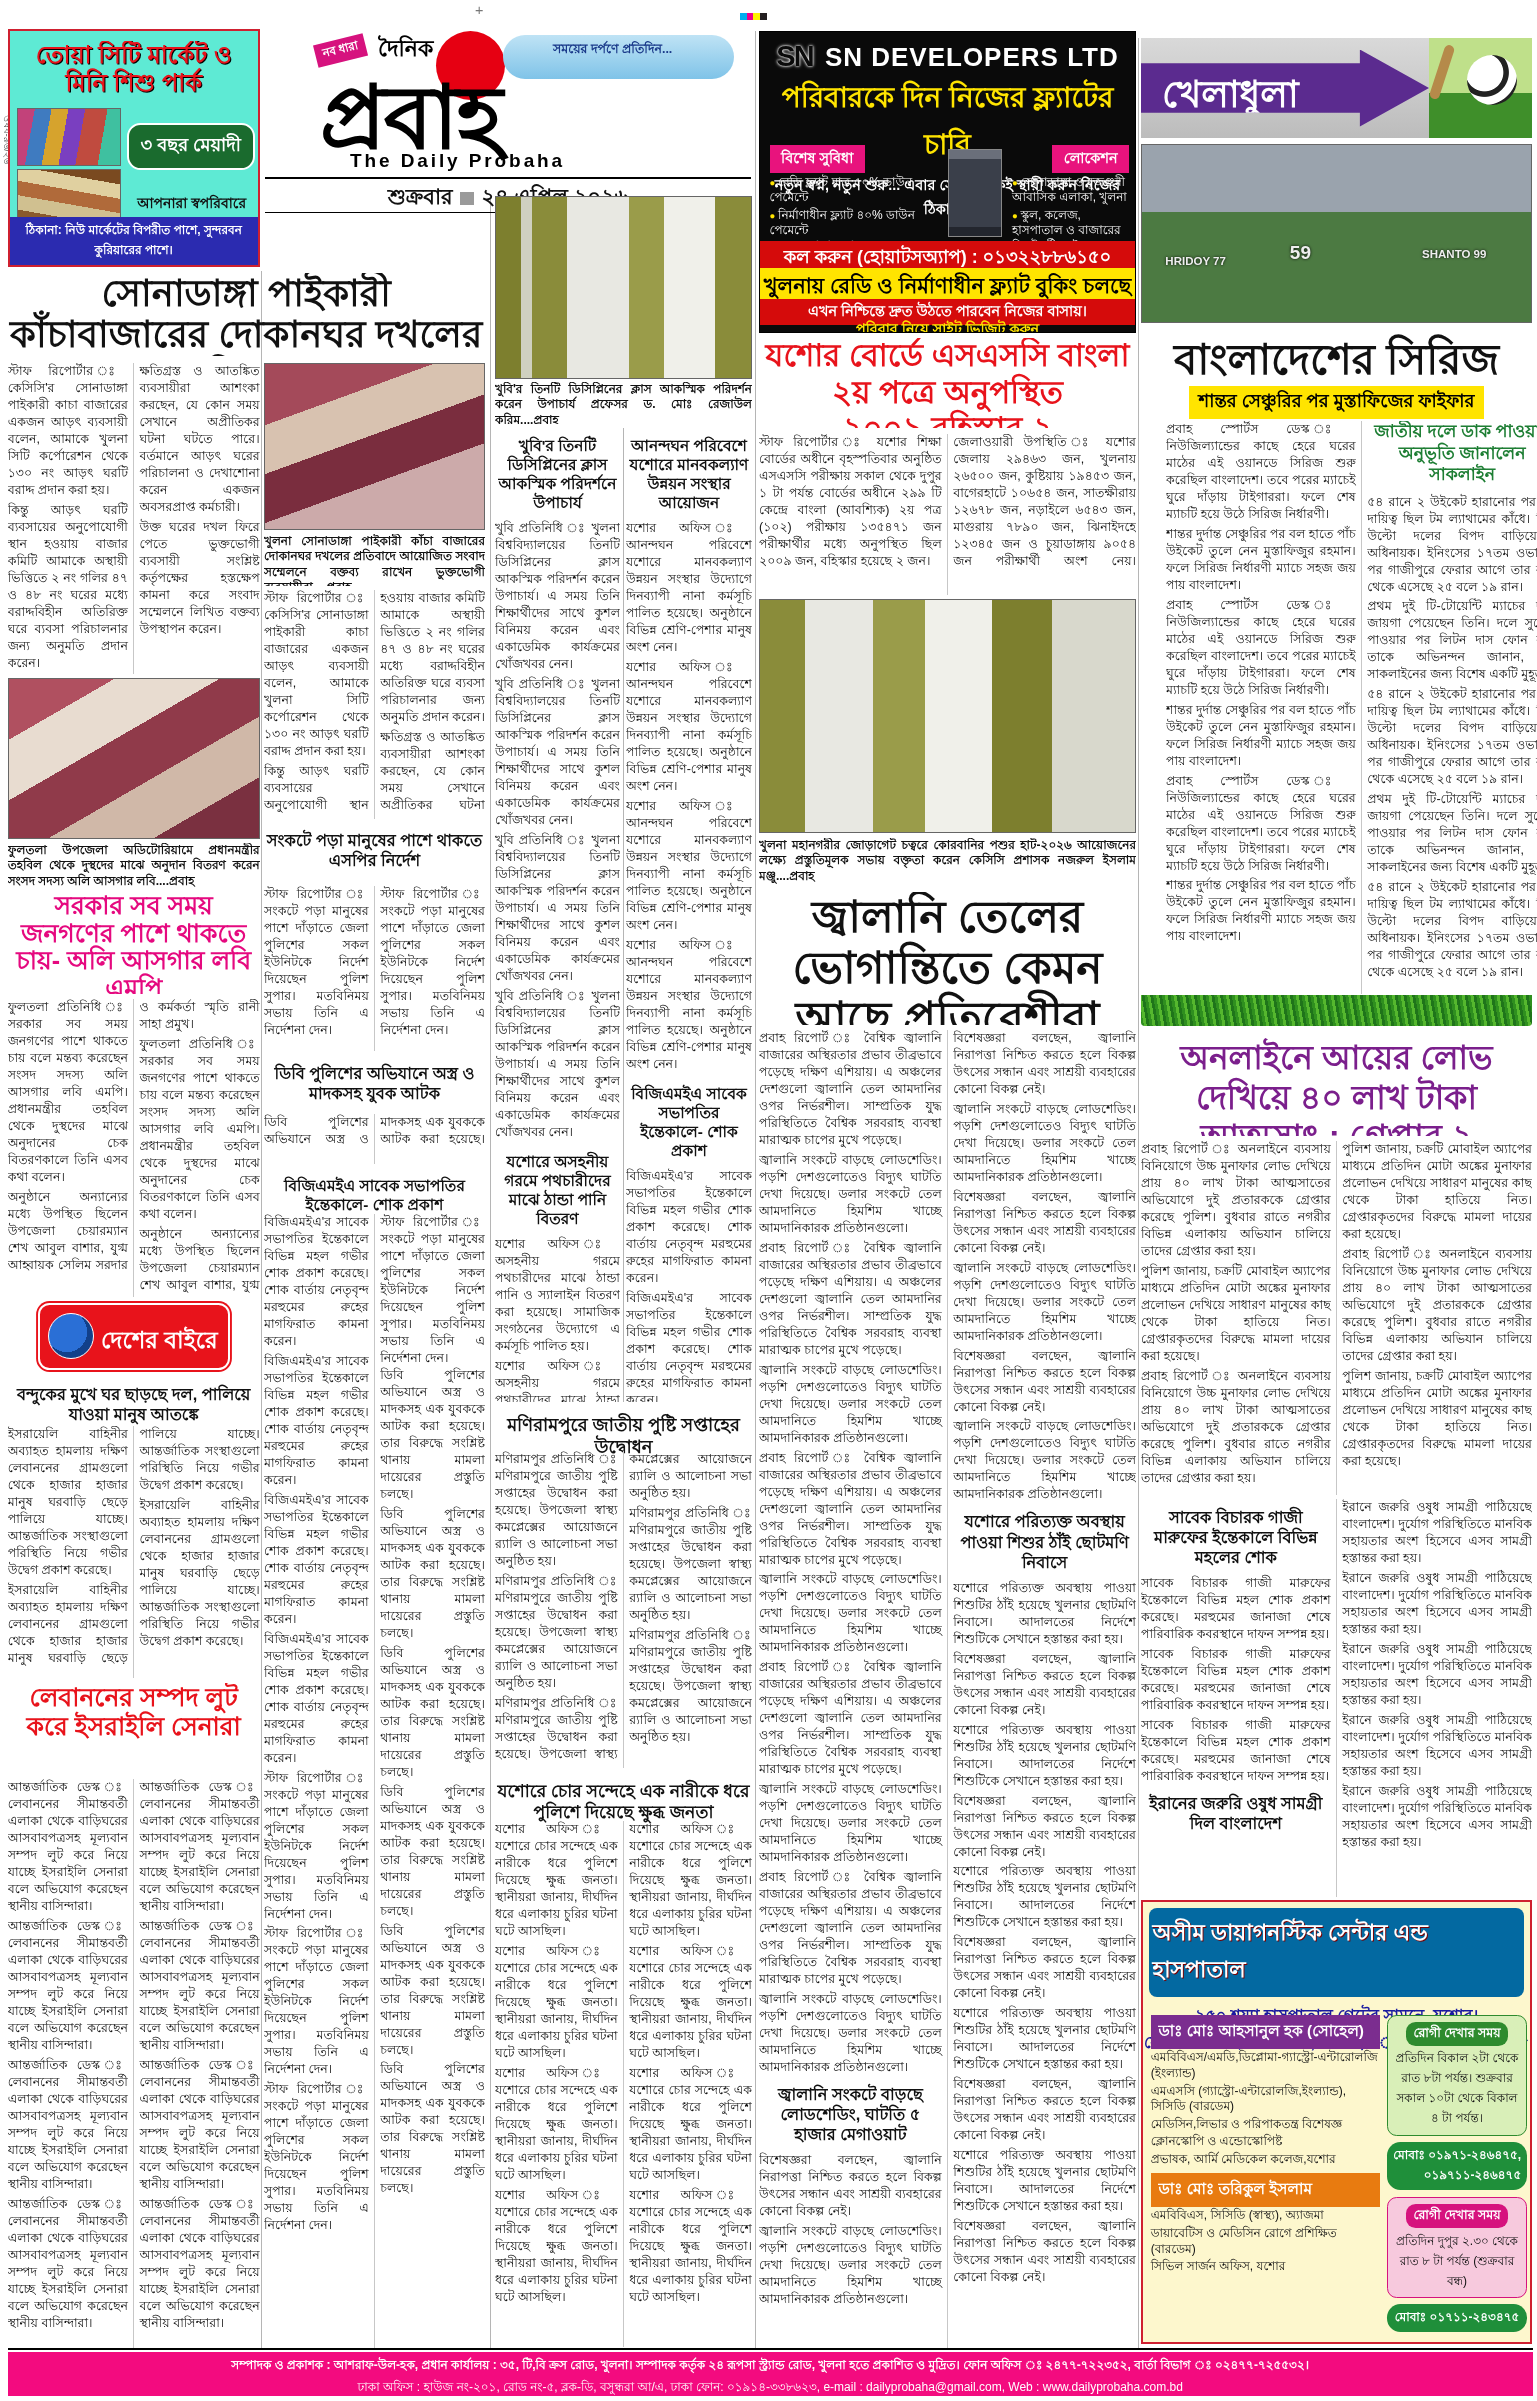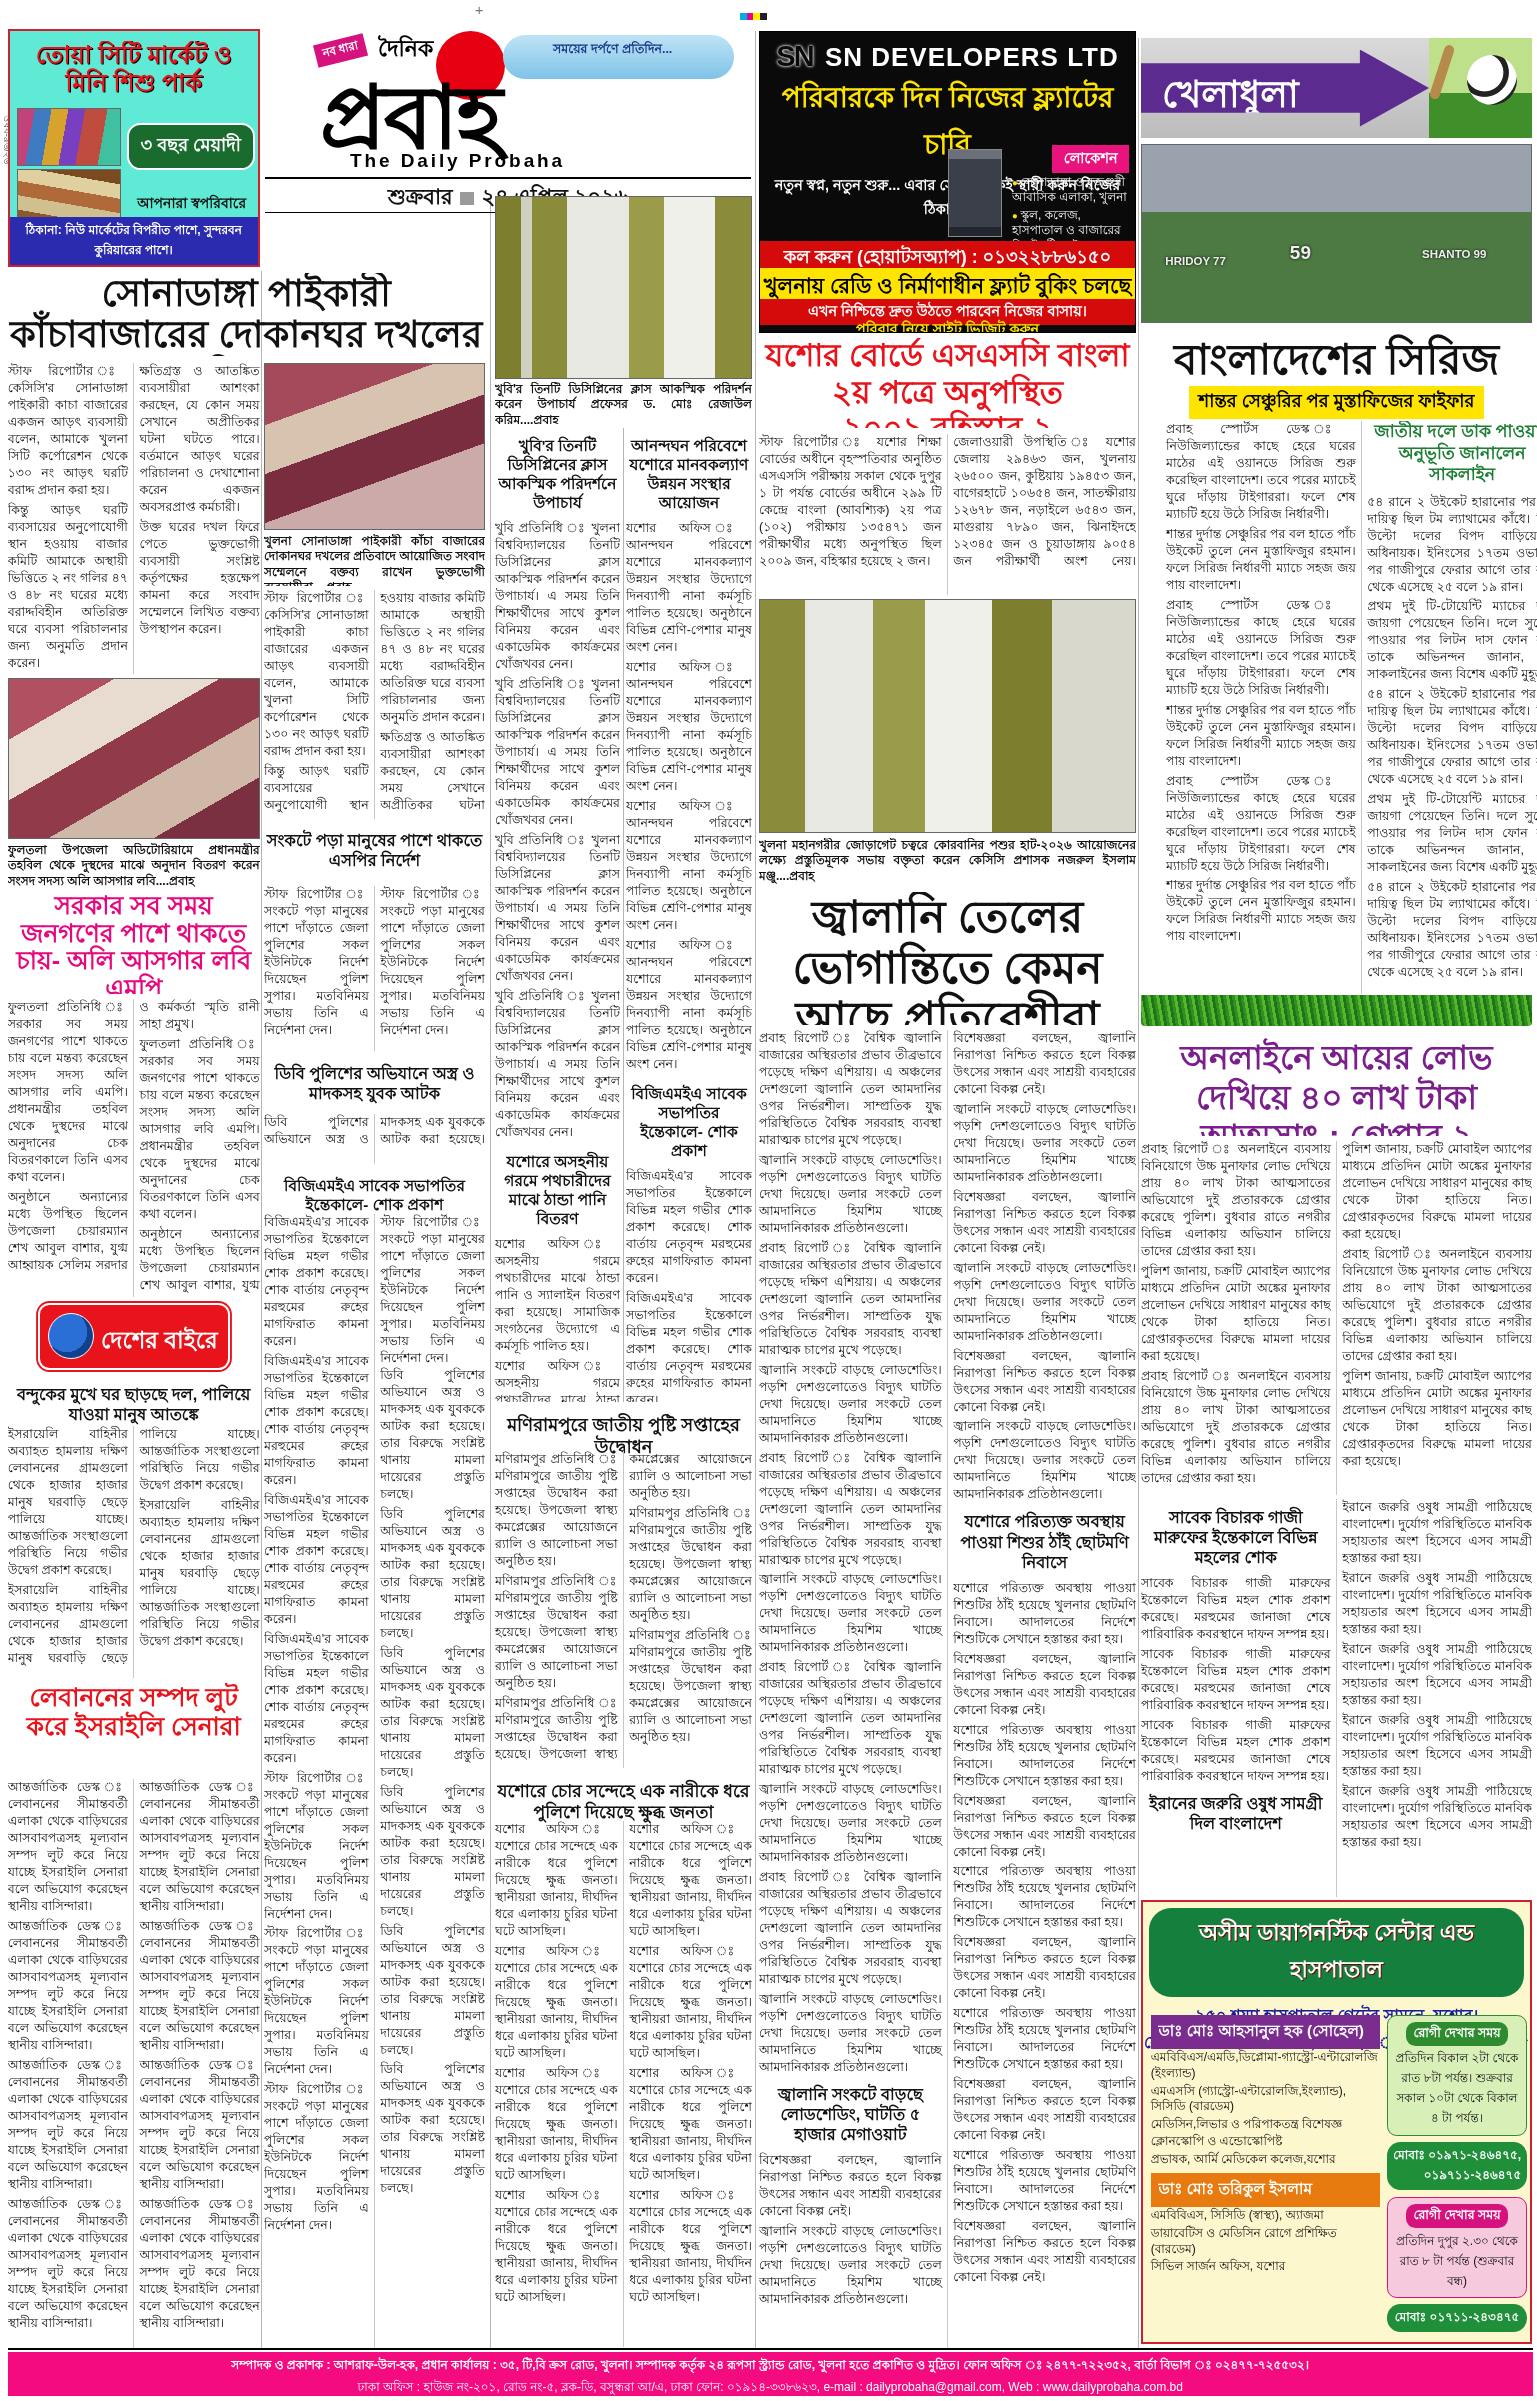--- a/index.html
+++ b/index.html
@@ -72,20 +72,28 @@
     <div class="abs" style="left:0;top:183px;width:100%;height:1px;background:#000;"></div>
   </div>
 
   <div class="abs sn" style="left:759px;top:31px;width:377px;height:302px;">
     <div style="text-align:center;padding-top:7.7px;">
       <span style="font-size:29px;font-weight:900;color:#0a0a0a;text-shadow:0 0 1.9px #fff, 0 0 3.8px #fff;letter-spacing:-1.9px;margin-right:7.7px;">SN</span>
       <span style="font-size:26px;font-weight:bold;color:#fff;letter-spacing:1px;">SN DEVELOPERS LTD</span>
     </div>
     <div style="text-align:center;font-size:28px;font-weight:bold;color:#ffe400;margin-top:3.8px;">পরিবারকে দিন নিজের ফ্ল্যাটের চাবি</div>
     <div style="text-align:center;font-size:14.4px;font-weight:bold;color:#fff;margin-top:3.8px;">নতুন স্বপ্ন, নতুন শুরু... এবার সেই শুরুকেই স্থায়ী করুন নিজের ঠিকানায়</div>
+    <div class="abs" style="left:9.6px;top:113px;width:168px;">
+      <span class="chip">বিশেষ সুবিধা</span>
+      <div class="sn-list">
+          <p>রেডি ফ্ল্যাট মাত্র ৫০% ডাউন পেমেন্টে</p>
+          <p>নির্মাণাধীন ফ্ল্যাট ৪০% ডাউন পেমেন্টে</p>
+          <p>সুদমুক্ত কিস্তি সুবিধা</p>
+        </div>
+    </div>
     <div class="abs" style="left:188px;top:117px;width:54px;height:88px;background:linear-gradient(180deg,#6a6f7a 0 10%,#3a3f4a 10% 90%,#23262e 90% 100%);border:1px solid #888;"></div>
     <div class="abs" style="left:252px;top:113px;width:117px;text-align:right;">
       <span class="chip">লোকেশন</span>
       <div class="sn-list" style="text-align:left;">
           <p>সোনাডাঙ্গা ও মুজগুন্নী আবাসিক এলাকা, খুলনা</p>
           <p>স্কুল, কলেজ, হাসপাতাল ও বাজারের নিকটবর্তী প্রাইম লোকেশন</p>
         </div>
     </div>
     <div class="abs" style="left:0;top:209px;width:100%;background:#d50b0b;color:#fff;font-weight:bold;font-size:18px;text-align:center;padding:1.9px 0;">কল করুন (হোয়াটসঅ্যাপ) : ০১৩২২৮৮৬১৫০</div>
     <div class="abs" style="left:0;top:236px;width:100%;background:#ffe400;color:#000;font-weight:bold;font-size:21px;text-align:center;padding:1.9px 0;">খুলনায় রেডি ও নির্মাণাধীন ফ্ল্যাট বুকিং চলছে</div>
@@ -331,21 +339,21 @@
     <div>
         <p>ইরানে জরুরি ওষুধ সামগ্রী পাঠিয়েছে বাংলাদেশ। দুর্যোগ পরিস্থিতিতে মানবিক সহায়তার অংশ হিসেবে এসব সামগ্রী হস্তান্তর করা হয়।</p>
         <p>ইরানে জরুরি ওষুধ সামগ্রী পাঠিয়েছে বাংলাদেশ। দুর্যোগ পরিস্থিতিতে মানবিক সহায়তার অংশ হিসেবে এসব সামগ্রী হস্তান্তর করা হয়।</p>
         <p>ইরানে জরুরি ওষুধ সামগ্রী পাঠিয়েছে বাংলাদেশ। দুর্যোগ পরিস্থিতিতে মানবিক সহায়তার অংশ হিসেবে এসব সামগ্রী হস্তান্তর করা হয়।</p>
         <p>ইরানে জরুরি ওষুধ সামগ্রী পাঠিয়েছে বাংলাদেশ। দুর্যোগ পরিস্থিতিতে মানবিক সহায়তার অংশ হিসেবে এসব সামগ্রী হস্তান্তর করা হয়।</p>
         <p>ইরানে জরুরি ওষুধ সামগ্রী পাঠিয়েছে বাংলাদেশ। দুর্যোগ পরিস্থিতিতে মানবিক সহায়তার অংশ হিসেবে এসব সামগ্রী হস্তান্তর করা হয়।</p>
       </div>
   </div>
 
   <div class="abs asim" style="left:1141px;top:1900px;width:391px;height:444px;">
-    <div style="margin:5.8px;background:#15803d;border-radius:22px;color:#fff;font-weight:bold;font-size:22px;text-align:center;padding:7.7px 3.8px;text-shadow:1px 1px 0 #7a0000;">অসীম ডায়াগনস্টিক সেন্টার এন্ড হাসপাতাল</div>
+    <div style="margin:5.8px;background:#0369a1;border-radius:8px;color:#fff;font-weight:bold;font-size:22px;padding:7.7px 3.8px;text-shadow:1px 1px 0 #7a0000;">অসীম ডায়াগনস্টিক সেন্টার এন্ড হাসপাতাল</div>
     <div style="text-align:center;font-weight:bold;font-size:16.3px;color:#1a1aa0;">২৫০ শয্যা হাসপাতাল গেটের সামনে, যশোর।</div>
     <div style="text-align:center;font-weight:bold;font-size:16.3px;color:#1a1aa0;">ফোন ঃ ০৪২১-৭১৭৫৬, মোবাইল ঃ ০১৯৭১-২৪৬৪৭৫</div>
     <div class="abs" style="left:7.7px;top:113px;width:229px;">
       <div style="background:#7b2d8f;color:#fff;font-weight:bold;font-size:15.4px;padding:3.8px 7.7px;">ডাঃ মোঃ আহসানুল হক (সোহেল)</div>
       <div class="asim-creds">
           <p>এমবিবিএস/এমডি,ডিপ্লোমা-গ্যাস্ট্রো-এন্টারোলজি (ইংল্যান্ড)</p>
           <p>এমএসসি (গ্যাস্ট্রো-এন্টারোলজি,ইংল্যান্ড), সিসিডি (বারডেম)</p>
           <p>মেডিসিন,লিভার ও পরিপাকতন্ত্র বিশেষজ্ঞ</p>
           <p>ক্লোনস্কোপি ও এন্ডোস্কোপিষ্ট</p>
           <p>প্রভাষক, আর্মি মেডিকেল কলেজ,যশোর</p>

